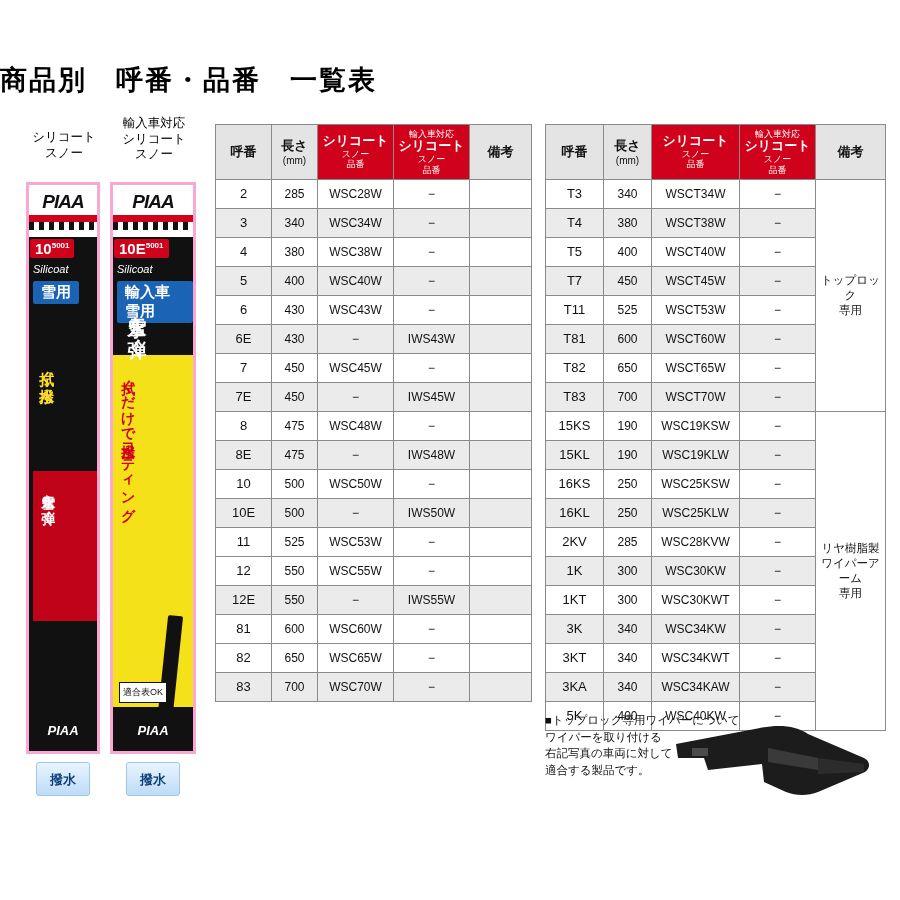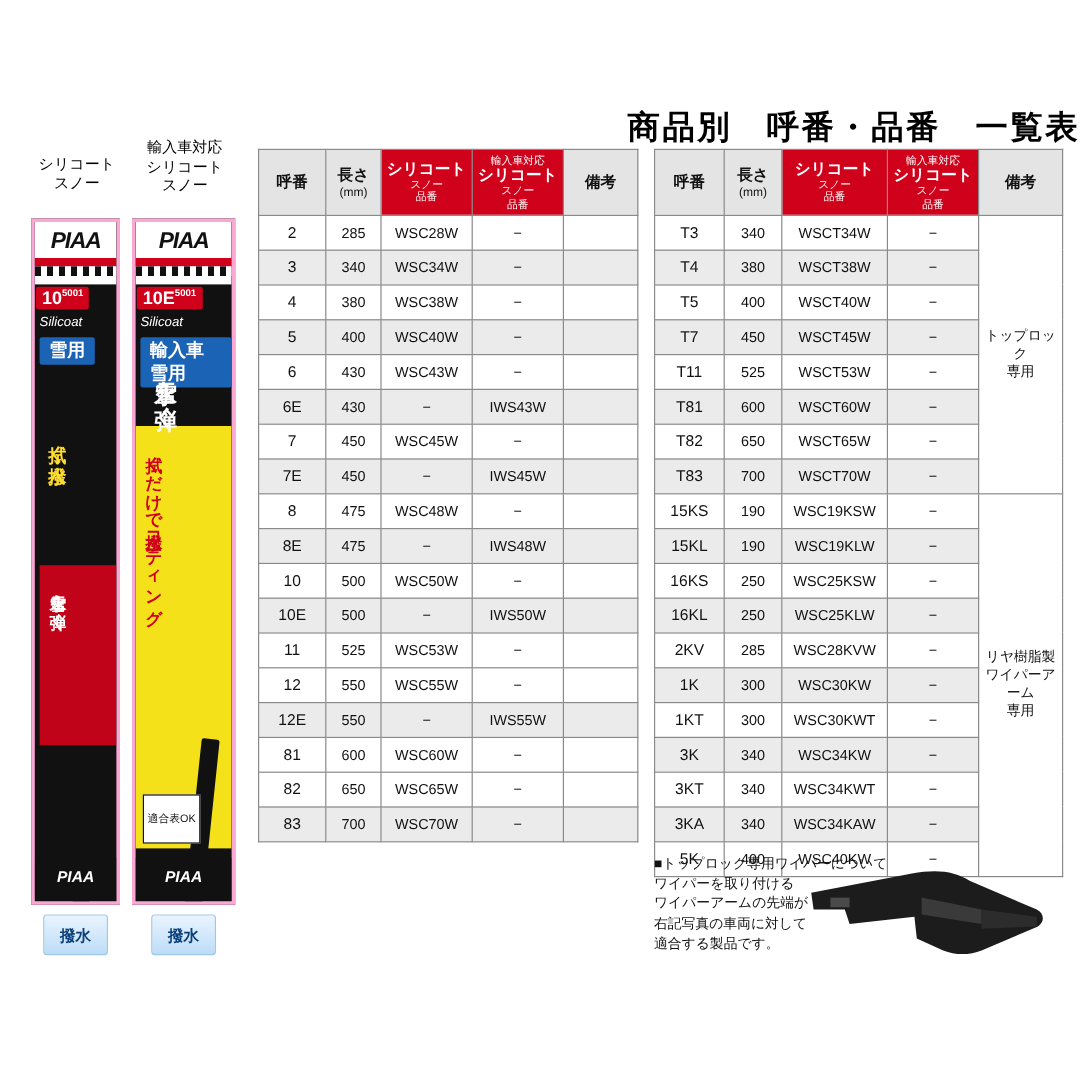--- a/index.html
+++ b/index.html
@@ -12,26 +12,25 @@
     position:relative;
     overflow:hidden;
   }
   #page { position:relative; width:900px; height:900px; }
 
   
   .title {
     position:absolute;
     left:0; right:0;
     top:62px;
-    text-align:right;
+    text-align:left;
     font-size:27px;
     font-weight:bold;
     letter-spacing:2px;
     color:#000;
-    margin-top:26px;
   }
 
   
   .prod-label {
     position:absolute;
     text-align:center;
     font-size:12.5px;
     line-height:1.25;
     color:#000;
     font-weight:normal;
@@ -119,21 +118,21 @@
     position:absolute; left:0; right:0; bottom:0; height:36px;
     background:#111;
   }
   .pkg-bottom .bb {
     position:absolute; left:0; right:0; top:8px; text-align:center;
     color:#fff; font-size:13px; font-weight:bold; font-style:italic;
   }
   .pkg-ok {
     position:absolute; left:6px; bottom:48px;
     font-size:9px; color:#111; background:#fff;
-    border:1px solid #111; padding:13px 3px;
+    border:1px solid #111; padding:3px 3px;
   }
 
   .wt-badge {
     position:absolute;
     width:54px; height:34px;
     background:linear-gradient(#eaf4ff,#bcdcf7);
     border:1px solid #9ec8e8;
     border-radius:3px;
     text-align:center;
     font-size:13px; font-weight:bold; color:#0b3f7a;
@@ -583,21 +582,20 @@
           <td class="r-len">400</td>
           <td class="code">WSC40KW</td>
           <td class="code">−</td>
         </tr>
       </tbody>
   </table>
 
   <div class="footnote" id="footnote">
       <div>■トップロック専用ワイパーについて</div>
       <div>ワイパーを取り付ける</div>
-      <div>ワイパーアームの先端が</div>
       <div>右記写真の車両に対して</div>
       <div>適合する製品です。</div>
     </div>
 
   <svg id="arm-photo" viewBox="0 0 210 110">
     <path d="M8,44 L92,28 C112,24 128,26 140,34 L196,58 C202,61 203,68 197,72
              L150,92 C140,96 128,96 118,92 L96,82 L94,64 L40,70 L36,58 L10,58 Z" fill="#1c1c1c"></path>
     <path d="M100,48 L150,58 L150,70 L100,62 Z" fill="#3a3a3a"></path>
     <path d="M150,58 L196,64 L196,72 L150,74 Z" fill="#2c2c2c"></path>
     <rect x="24" y="48" width="16" height="8" fill="#4a4a4a"></rect>

